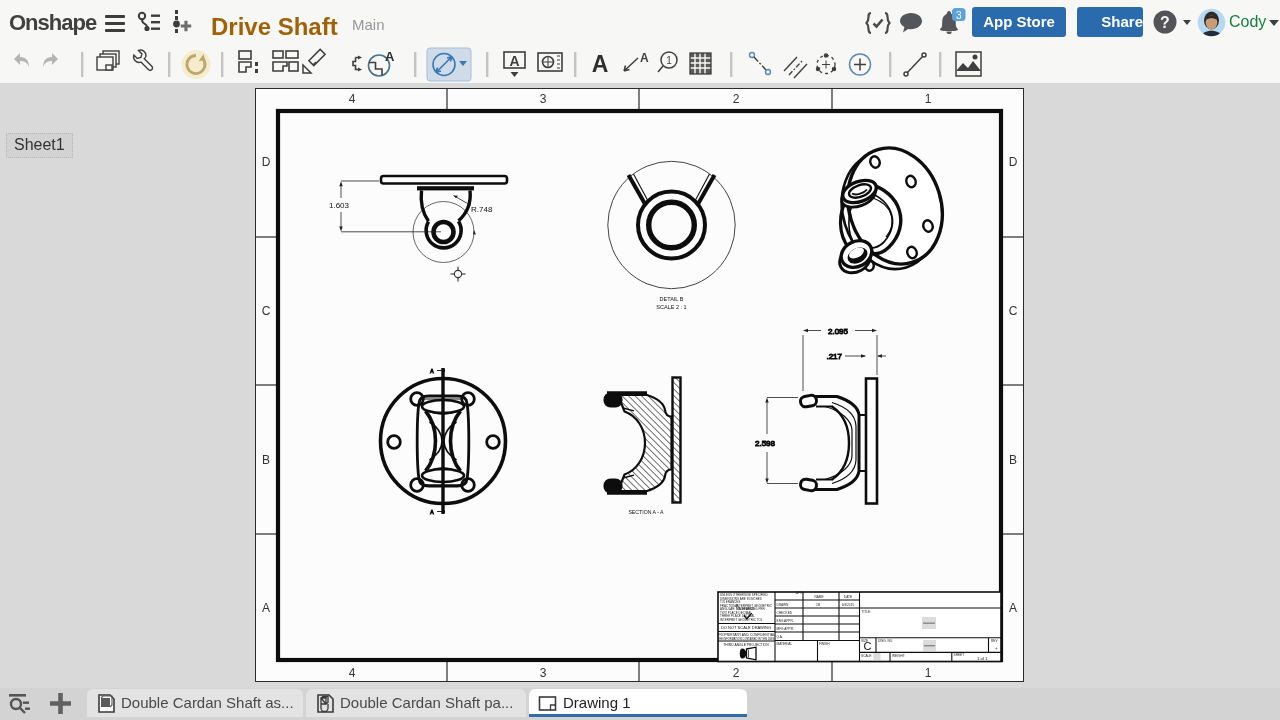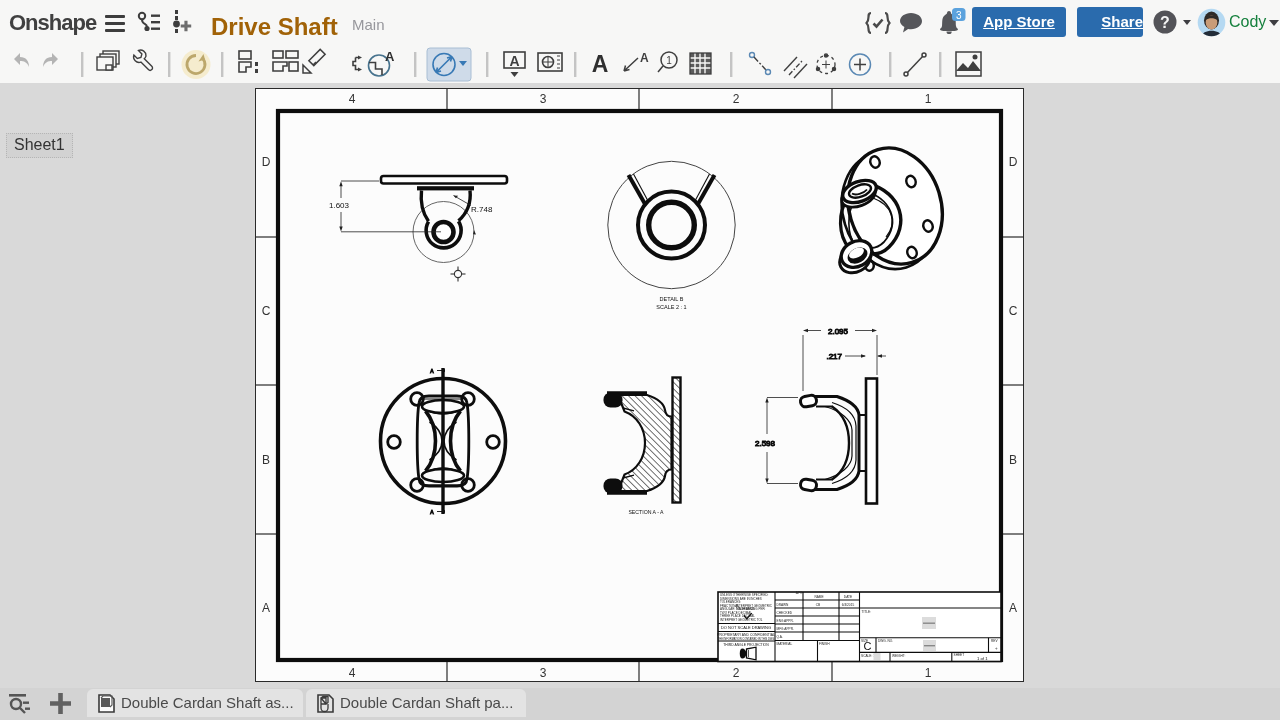--- a/index.html
+++ b/index.html
@@ -6,21 +6,21 @@
   html,body { width:1280px; height:720px; overflow:hidden; }
   body { font-family:"Liberation Sans", sans-serif; }
   #app { position:relative; width:1280px; height:720px; background:#f7f7f6; }
   .abs { position:absolute; }
 
   
   #header { position:absolute; left:0; top:0; width:1280px; height:46px; background:#f7f7f6; }
   #logo { position:absolute; left:9px; top:10px; font-size:22px; font-weight:bold; color:#404040; letter-spacing:-1px; }
   #doctitle { position:absolute; left:211px; top:13px; font-size:24px; font-weight:bold; color:#a16207; }
   #docver { position:absolute; left:344px; top:16px; font-size:15px; color:#97979c;margin-left:8px; }
-  .btn-blue { position:absolute; top:7px; height:30px; background:#2a6bad; border-radius:3px; color:#fff; font-size:15px; font-weight:bold; text-align:center; line-height:30px;text-decoration:underline; }
+  .btn-blue { position:absolute; top:7px; height:30px; background:#2a6bad; border-radius:3px; color:#fff; font-size:15px; font-weight:bold; text-align:center; line-height:30px; }
 
   
   #toolbar { position:absolute; left:0; top:46px; width:1280px; height:37px; background:#f7f7f6; }
 
   
   #canvas { position:absolute; left:0; top:83px; width:1280px; height:605px; background:#d9d9d9; }
   #sheetbadge { position:absolute; left:6px; top:6px; background:#d2d2d2; color:#333; font-size:16px; padding:2px 7px 3px 7px; border:1px dotted #b5b5b5;margin-top:44px; }
 
   
   #bottombar { position:absolute; left:0; top:688px; width:1280px; height:32px; background:#d3d3d3; }
@@ -532,14 +532,21 @@
       </svg>
       <div class="lbl">Double Cardan Shaft as...</div>
     </div>
     <div class="tab" style="left:306px; width:220px; background:#e3e3e3;">
       <svg class="abs" style="left:9px; top:5px;" width="19" height="19" viewBox="0 0 19 19">
         <path d="M3 1 H14 L18 5 V18 H3 Z" fill="none" stroke="#3a3a3a" stroke-width="1.6"></path>
         <path d="M6 4 l2 -1.5 l5 0 l0 6 l-2 1.5 z M6 4 l5 0 l0 6 l-5 0 z M11 10 l2 -1.5 M6 10 v4 a3 3 0 0 0 7 0 v-4" fill="none" stroke="#3a3a3a" stroke-width="1.3"></path>
       </svg>
       <div class="lbl">Double Cardan Shaft pa...</div>
     </div>
+    <div class="tab" style="left:529px; width:218px; background:#ffffff; border-bottom:3px solid #2f6da9; color:#222;">
+      <svg class="abs" style="left:9px; top:5px;" width="19" height="19" viewBox="0 0 19 19">
+        <rect x="1.5" y="3" width="16" height="13" fill="none" stroke="#3a3a3a" stroke-width="1.6"></rect>
+        <path d="M17.5 11 h-5 v5" fill="none" stroke="#3a3a3a" stroke-width="1.3"></path>
+      </svg>
+      <div class="lbl">Drawing 1</div>
+    </div>
   </div>
 </div>
 
 </body></html>

